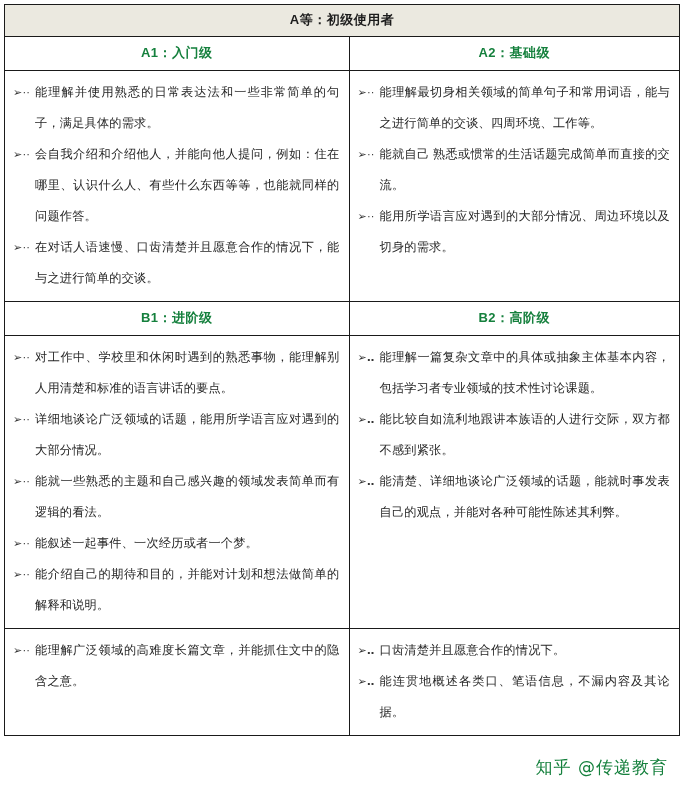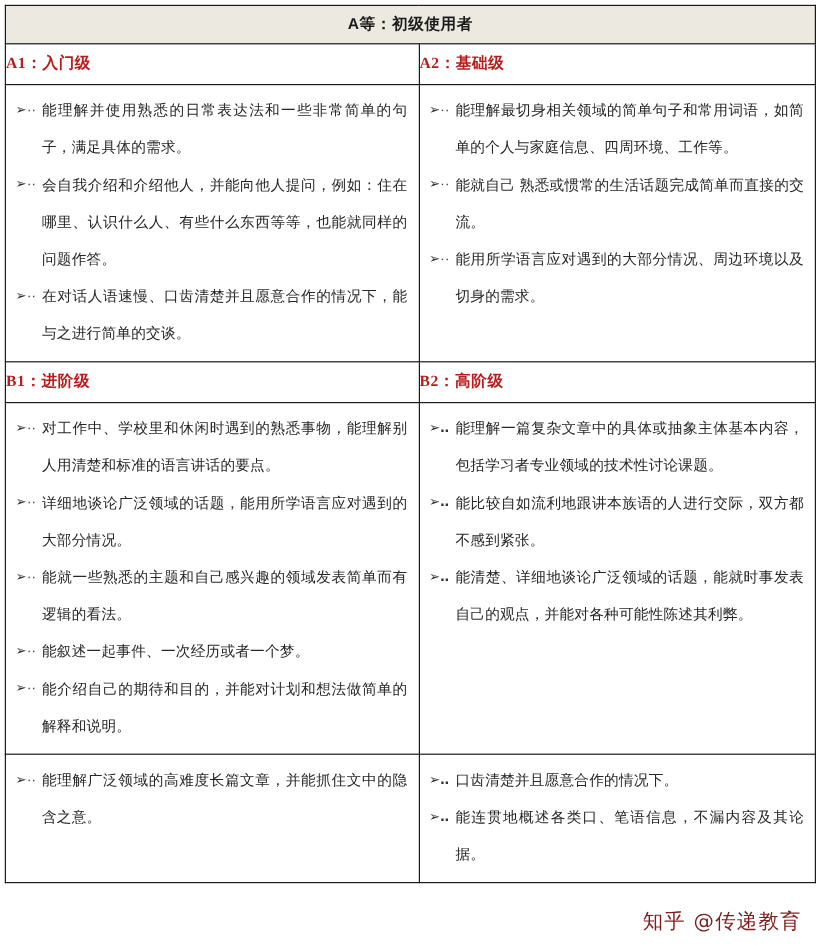--- a/index.html
+++ b/index.html
@@ -30,26 +30,26 @@
     background: #ebe9e0;
     text-align: center;
     font-size: 13px;
     font-weight: bold;
     letter-spacing: 0.5px;
     padding: 6px 0 7px 0 !important;
     color: #1c1c1c;
   }
   .level-head {
     background: #ffffff;
+    text-align: center;
     font-size: 13px;
     font-weight: bold;
     letter-spacing: 0.5px;
     padding: 7px 0 8px 0 !important;
-    color: #b91c1c;
-    font-family: Liberation Serif, serif;
+    color: #15803d;
   }
   .desc-cell {
     background: #ffffff;
     padding: 6px 9px 7px 8px !important;
   }
   ul.desc-list {
     list-style: none;
     margin: 0;
     padding: 0;
   }
@@ -74,21 +74,21 @@
   .col-left  { width: 344px; }
   .col-right { width: 330px; }
 
   .bold-bullets li .bullet { font-weight: bold; font-size: 12.5px; }
 
   #watermark {
     position: absolute;
     right: 16px;
     bottom: 12px;
     font-size: 17px;
-    color: #7f1d1d;
+    color: #15803d;
     letter-spacing: 1px;
     font-family: "DejaVu Sans", sans-serif;
     white-space: nowrap;
     user-select: none;
   }
 </style>
 </head>
 <body>
 
 <table id="cefr-table">
@@ -107,21 +107,21 @@
       <tr>
         <td class="desc-cell">
           <ul class="desc-list">
             <li><span class="bullet">➢··</span><span>能理解并使用熟悉的日常表达法和一些非常简单的句子，满足具体的需求。</span></li>
             <li><span class="bullet">➢··</span><span>会自我介绍和介绍他人，并能向他人提问，例如：住在哪里、认识什么人、有些什么东西等等，也能就同样的问题作答。</span></li>
             <li><span class="bullet">➢··</span><span>在对话人语速慢、口齿清楚并且愿意合作的情况下，能与之进行简单的交谈。</span></li>
           </ul>
         </td>
         <td class="desc-cell">
           <ul class="desc-list">
-            <li><span class="bullet">➢··</span><span>能理解最切身相关领域的简单句子和常用词语，如简单的个人与家庭信息、四周环境、工作等。</span></li>
+            <li><span class="bullet">➢··</span><span>能理解最切身相关领域的简单句子和常用词语，能与之进行简单的交谈、四周环境、工作等。</span></li>
             <li><span class="bullet">➢··</span><span>能就自己 熟悉或惯常的生活话题完成简单而直接的交流。</span></li>
             <li><span class="bullet">➢··</span><span>能用所学语言应对遇到的大部分情况、周边环境以及切身的需求。</span></li>
           </ul>
         </td>
       </tr>
       <tr>
         <td class="level-head">B1：进阶级</td>
         <td class="level-head">B2：高阶级</td>
       </tr>
       <tr>

